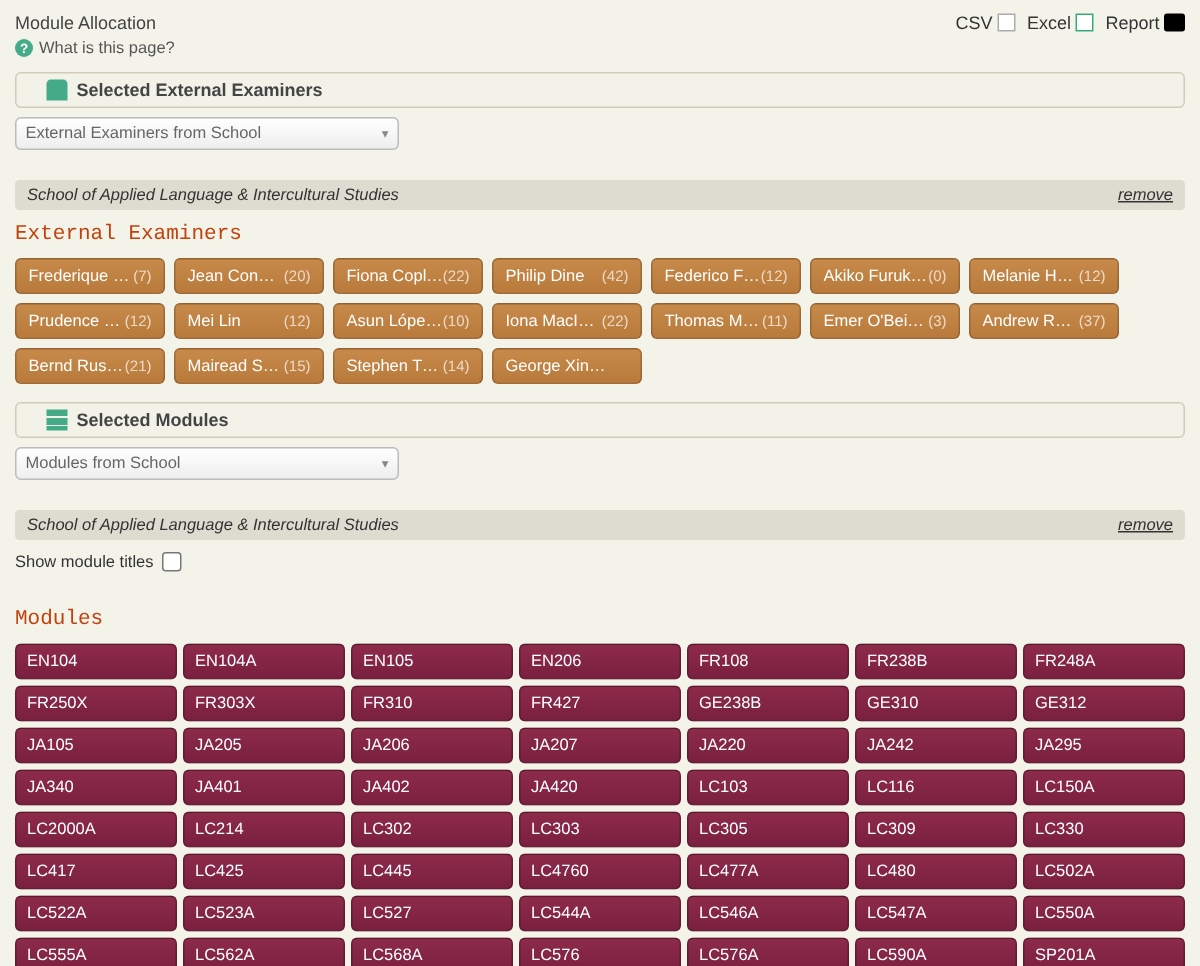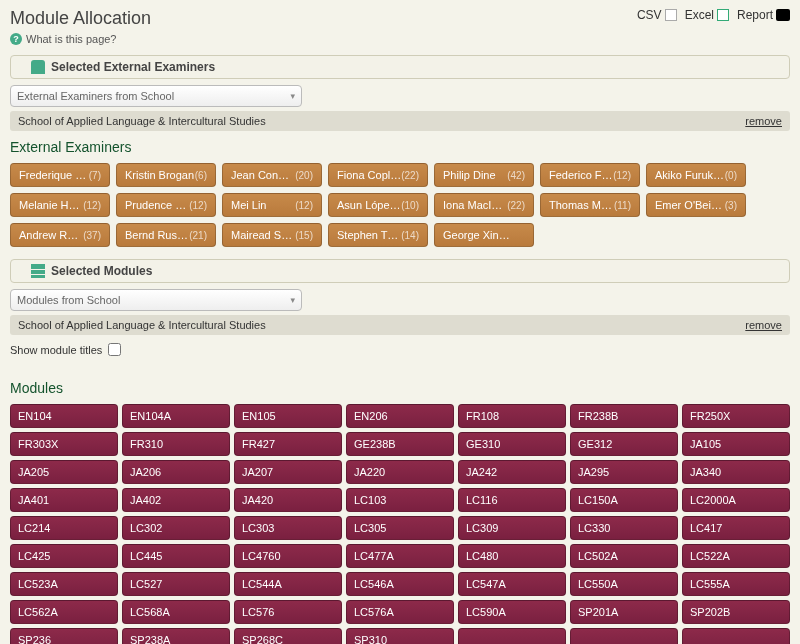--- a/index.html
+++ b/index.html
@@ -1,40 +1,40 @@
 <!DOCTYPE html>
 <html><head>
 <meta charset="utf-8">
 <style>
 * { box-sizing: border-box; margin: 0; padding: 0; }
 body { font-family: Arial, Helvetica, sans-serif; font-size: 12px; background: #f4f3ea; color: #333; padding: 8px 10px; width: 800px; }
 .header-row { display: flex; justify-content: space-between; align-items: flex-start; margin-bottom: 4px; }
-.page-title { font-size: 18px; font-weight: normal; color: #444; }
+.page-title { font-size: 12px; font-weight: normal; color: #444; }
 .export-links { font-size: 12px; display: flex; gap: 8px; align-items: center; }
 .export-links span { display: flex; align-items: center; gap: 3px; cursor: pointer; }
 .icon-small { width: 12px; height: 12px; display: inline-block; border: 1px solid #aaa; background: #fff; }
 .icon-excel { border-color: #3a7; }
 .icon-print { width: 14px; height: 12px; background: #000; border-radius: 2px; }
 .help-link { color: #555; font-size: 11px; display: flex; align-items: center; gap: 4px; margin-bottom: 10px; }
 .help-icon { width: 12px; height: 12px; background: #4a8; border-radius: 50%; display: inline-flex; align-items: center; justify-content: center; color: #fff; font-size: 9px; font-weight: bold; }
 
 .section-bar { background: #f3f2e8; border: 1px solid #cfcdb8; border-radius: 4px; padding: 4px 20px; display: flex; align-items: center; gap: 6px; margin-bottom: 6px; }
 .section-bar .section-icon { width: 14px; height: 14px; }
 .icon-person { background: #4a8; border-radius: 3px 3px 0 0; position: relative; }
 .icon-person::before { content: ''; position: absolute; top: 2px; left: 4px; width: 6px; height: 6px; background: #4a8; border-radius: 50%; }
 .icon-stack { background: linear-gradient(#4a8 33%, transparent 33%, transparent 40%, #4a8 40%, #4a8 73%, transparent 73%, transparent 80%, #4a8 80%); }
 .section-title { font-weight: bold; color: #444; font-size: 12px; }
 
-.select-box { width: 292px; border: 1px solid #bbb; border-radius: 4px; padding: 4px 6px; background: linear-gradient(#fff,#eee); font-size: 11px; color: #666; display: flex; justify-content: space-between; align-items: center; margin-bottom: 4px; cursor: pointer; }
+.select-box { width: 256px; border: 1px solid #bbb; border-radius: 4px; padding: 4px 6px; background: linear-gradient(#fff,#eee); font-size: 11px; color: #666; display: flex; justify-content: space-between; align-items: center; margin-bottom: 20px; cursor: pointer; }
 .chev-down { font-size: 9px; color: #888; }
 
-.school-bar { background: #dedcd0; padding: 4px 8px; font-size: 11px; color: #333; display: flex; justify-content: space-between; align-items: center; border-radius: 3px; margin-bottom: 8px; }
+.school-bar { background: #dedcd0; padding: 4px 8px; font-size: 11px; color: #333; display: flex; justify-content: space-between; align-items: center; border-radius: 3px; margin-bottom: 8px; font-style: italic; }
 .remove-link { text-decoration: underline; cursor: pointer; color: #333; text-align: right; }
 
-.sub-heading { font-size: 14px; color: #14532d; margin: 6px 0 8px; }
+.sub-heading { font-size: 14px; color: #c2410c; margin: 6px 0 8px; font-family: Liberation Mono, monospace; }
 
 .examiner-row { display: flex; flex-wrap: wrap; gap: 6px; margin-bottom: 12px; }
 .chip { border-radius: 4px; padding: 5px 8px; font-size: 11px; color: #fff; width: 100px; display: flex; justify-content: space-between; align-items: center; cursor: pointer; border: 1px solid rgba(0,0,0,0.2); }
 .chip .name { white-space: nowrap; overflow: hidden; text-overflow: ellipsis; max-width: 70px; }
 .chip .count { opacity: 0.7; font-size: 10px; }
 .chip-orange { background: linear-gradient(#c78a4a,#b97a3c); }
 
 .showtitles-row { font-size: 11px; display: flex; align-items: center; gap: 6px; margin-bottom: 24px; }
 
 .module-grid { display: grid; grid-template-columns: repeat(7, 1fr); gap: 4px; }
@@ -79,24 +79,20 @@
   <span>School of Applied Language &amp; Intercultural Studies</span>
   <span class="remove-link">remove</span>
 </div>
 <div class="sub-heading">External Examiners</div>
 <div class="examiner-row" id="examiner-row">
     <div class="chip chip-orange">
       <span class="name">Frederique Br…</span>
       <span class="count">(7)</span>
     </div>
     <div class="chip chip-orange">
-      <span class="name">Kristin Brogan</span>
-      <span class="count">(6)</span>
-    </div>
-    <div class="chip chip-orange">
       <span class="name">Jean Conacher</span>
       <span class="count">(20)</span>
     </div>
     <div class="chip chip-orange">
       <span class="name">Fiona Copland</span>
       <span class="count">(22)</span>
     </div>
     <div class="chip chip-orange">
       <span class="name">Philip Dine</span>
       <span class="count">(42)</span>
@@ -189,20 +185,23 @@
     <div class="mod mod-maroon">
       <span>EN206</span>
     </div>
     <div class="mod mod-maroon">
       <span>FR108</span>
     </div>
     <div class="mod mod-maroon">
       <span>FR238B</span>
     </div>
     <div class="mod mod-maroon">
+      <span>FR248A</span>
+    </div>
+    <div class="mod mod-maroon">
       <span>FR250X</span>
     </div>
     <div class="mod mod-maroon">
       <span>FR303X</span>
     </div>
     <div class="mod mod-maroon">
       <span>FR310</span>
     </div>
     <div class="mod mod-maroon">
       <span>FR427</span>

